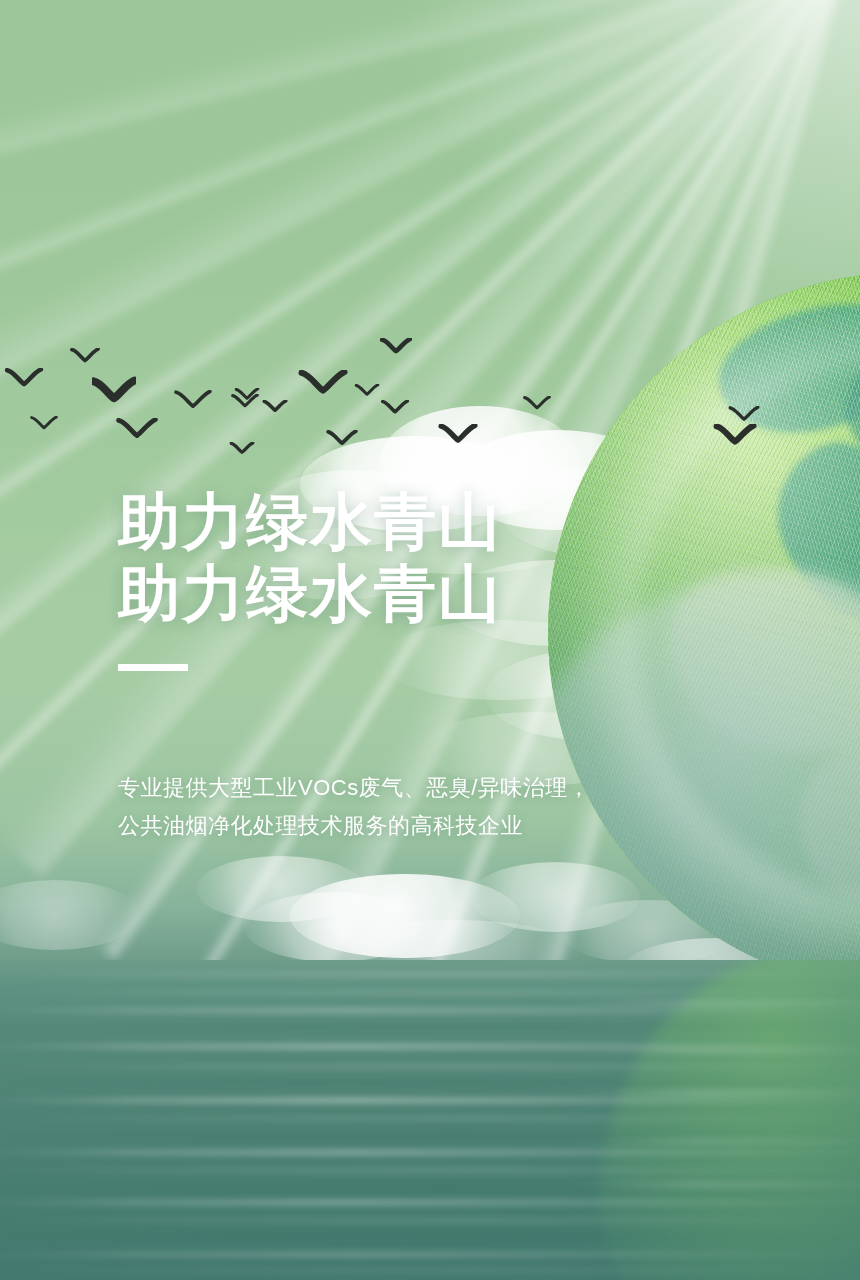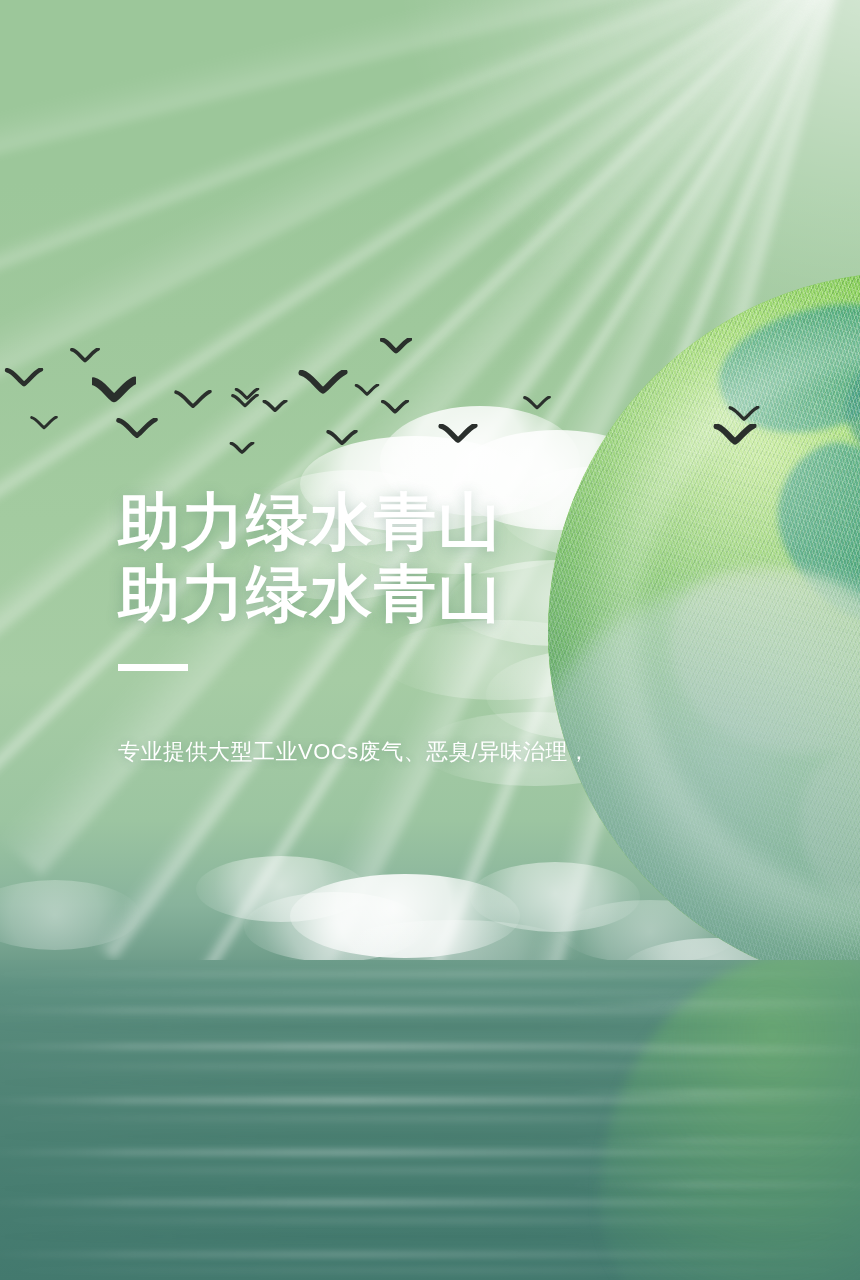--- a/index.html
+++ b/index.html
@@ -331,21 +331,21 @@
   .sub {
     margin: 0;
     color: #ffffff;
     font-size: 22px;
     font-weight: 400;
     line-height: 38px;
     letter-spacing: .5px;
     text-shadow: 0 1px 8px rgba(60,110,90,0.30);
     white-space: nowrap;
   }
-  .sub-wrap { margin-top: 62px; }
+  .sub-wrap { margin-top: 98px; }
 </style>
 </head>
 <body>
 
 <div id="banner">
 
   <div class="sky"></div>
   <div class="sky-glow"></div>
 
   <div class="rays" id="rays">
@@ -491,16 +491,17 @@
         <div class="ripple dim" style="top: 308px; opacity: 0.3;"></div>
       </div>
   </div>
 
   <div class="copy">
     <h1 class="headline">助力绿水青山</h1>
     <h1 class="headline">助力绿水青山</h1>
     <div class="rule"></div>
     <div class="sub-wrap">
       <p class="sub">专业提供大型工业VOCs废气、恶臭/异味治理，</p>
+      <p class="sub">公共油烟净化处理技术服务的高科技企业</p>
     </div>
   </div>
 
 </div>
 
 </body></html>

